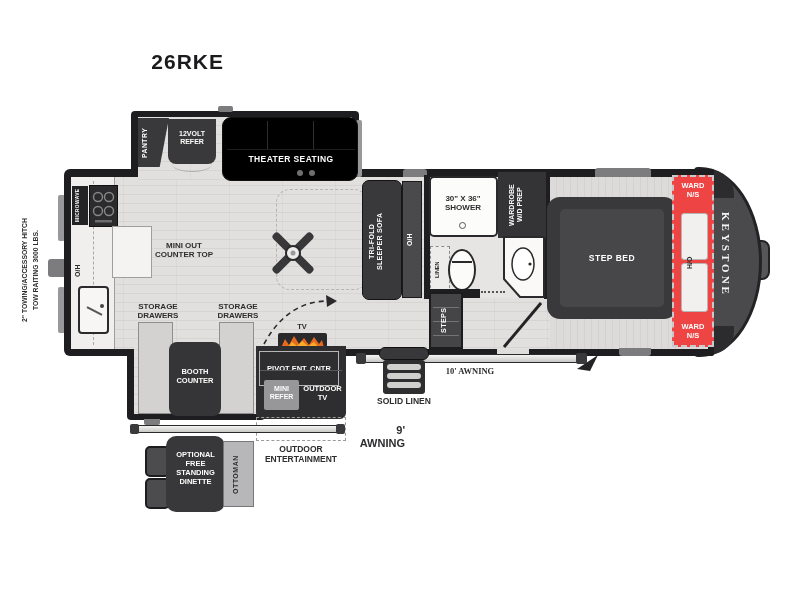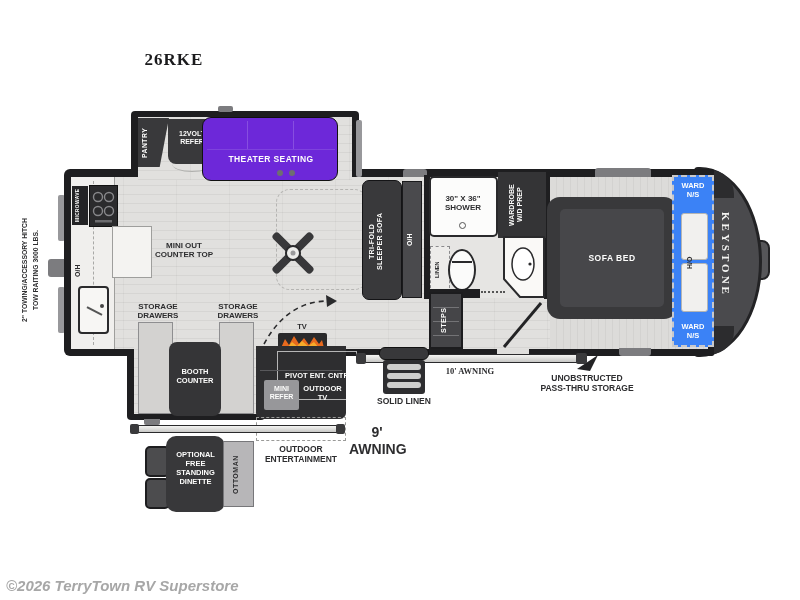--- a/index.html
+++ b/index.html
@@ -22,22 +22,21 @@
   .awnbar{background:linear-gradient(#f4f4f2,#c7c7c5);border:1.5px solid #2a2a2c;border-radius:4px;}
   .awncap{background:#3a3a3c;border-radius:2px;}
   .cab{background:#f1f0ee;border:1px solid #b5b5b3;border-radius:3px;}
   svg{display:block;}
 </style>
 </head>
 <body>
 
 <div id="canvas">
 
-  <div class="abs lbl" style="left:124px;top:50px;width:100px;font-size:17px;font-weight:600;letter-spacing:1px;text-align:center;color:#1b1b1d;font-family:Liberation Serif, serif;">26RKE</div>
-  <div class="abs" style="left:6px;top:577px;width:340px;font-size:15px;font-weight:700;font-style:italic;color:#a7a7a7;">©2026 TerryTown RV Superstore</div>
+  <div class="abs lbl" style="left:124px;top:50px;width:100px;font-size:21px;font-weight:600;letter-spacing:1px;text-align:right;color:#1b1b1d;">26RKE</div>
 
   <div class="abs vup lbl" style="left:20px;top:200px;width:32px;height:140px;font-size:6.8px;line-height:1.6;">2" TOWING/ACCESSORY HITCH
 TOW RAITING 3000 LBS.</div>
   <div class="abs" style="left:58px;top:195px;width:7px;height:46px;background:#98989b;border-radius:2px;"></div>
   <div class="abs" style="left:58px;top:287px;width:7px;height:46px;background:#98989b;border-radius:2px;"></div>
   <div class="abs" style="left:48px;top:259px;width:17px;height:18px;background:#7c7c7f;border-radius:3px 0 0 3px;"></div>
 
   <div class="abs" style="left:744px;top:240px;width:26px;height:40px;background:#565659;border:2px solid #232325;border-radius:0 8px 8px 0;"></div>
   <div class="abs" style="left:694px;top:167px;width:68px;height:190px;background:#4a4a4d;border:3px solid #232325;border-radius:4px 62px 62px 4px / 4px 95px 95px 4px;"></div>
   <div class="abs" style="left:698px;top:170px;width:36px;height:28px;background:#2c2c2e;border-radius:0 24px 0 14px;"></div>
@@ -88,21 +87,21 @@
 DRAWERS</div>
 
   <div class="abs furn" style="left:138px;top:118px;width:31px;height:49px;clip-path:polygon(0 0,100% 0,70% 100%,0 100%);">
     <div class="abs vup wlbl" style="left:3px;top:3px;width:12px;height:43px;font-size:6.8px;letter-spacing:.5px;">PANTRY</div>
   </div>
   <div class="abs furn" style="left:168px;top:119px;width:48px;height:45px;border-radius:0 0 8px 8px;">
     <div class="abs wlbl pre" style="left:0;top:11px;width:48px;font-size:7px;">12VOLT
 REFER</div>
   </div>
   <div class="abs" style="left:172px;top:156px;width:40px;height:16px;border-bottom:1.5px solid #b0b0ae;border-radius:50%;"></div>
-  <div class="abs" style="left:202px;top:117px;width:136px;height:64px;background:#6d28d9;border:1px solid #111;border-radius:9px;">
+  <div class="abs" style="left:222px;top:117px;width:136px;height:64px;background:#000000;border:1px solid #111;border-radius:9px;">
     <div class="abs" style="left:44px;top:3px;width:1px;height:28px;background:rgba(255,255,255,.18);"></div>
     <div class="abs" style="left:90px;top:3px;width:1px;height:28px;background:rgba(255,255,255,.18);"></div>
     <div class="abs" style="left:4px;top:31px;width:128px;height:1px;background:rgba(255,255,255,.12);"></div>
     <div class="abs wlbl" style="left:0;top:36px;width:136px;font-size:8.5px;letter-spacing:.4px;">THEATER SEATING</div>
     <div class="abs" style="left:74px;top:52px;width:6px;height:6px;border-radius:50%;background:#6e6e71;"></div>
     <div class="abs" style="left:86px;top:52px;width:6px;height:6px;border-radius:50%;background:#6e6e71;"></div>
   </div>
 
   <div class="abs" style="left:276px;top:189px;width:92px;height:101px;border:1.5px dashed #b5b4b2;border-radius:14px;"></div>
   <div class="abs" style="left:263px;top:223px;width:60px;height:60px;">
@@ -156,23 +155,23 @@
   <div class="abs" style="left:429px;top:292px;width:34px;height:57px;background:#454548;border:2px solid #1c1c1e;">
     <div class="abs" style="left:2px;top:13px;width:26px;height:1px;background:rgba(255,255,255,.25);"></div>
     <div class="abs" style="left:2px;top:27px;width:26px;height:1px;background:rgba(255,255,255,.25);"></div>
     <div class="abs" style="left:2px;top:41px;width:26px;height:1px;background:rgba(255,255,255,.25);"></div>
     <div class="abs vup wlbl" style="left:9px;top:5px;width:12px;height:43px;font-size:7px;letter-spacing:.5px;">STEPS</div>
   </div>
   <div class="abs" style="left:497px;top:349px;width:32px;height:8px;background:#dfdedc;"></div>
 
   <div class="abs furn" style="left:547px;top:197px;width:130px;height:122px;border-radius:13px;">
     <div class="abs" style="left:13px;top:12px;width:104px;height:98px;background:#47474a;border-radius:5px;"></div>
-    <div class="abs wlbl" style="left:0;top:56px;width:130px;font-size:8.5px;letter-spacing:.5px;">SOFA BED</div>
-  </div>
-  <div class="abs" style="left:672px;top:175px;width:42px;height:172px;background:#3b82f6;border:2px dashed #c9c9cb;">
+    <div class="abs wlbl" style="left:0;top:56px;width:130px;font-size:8.5px;letter-spacing:.5px;">STEP BED</div>
+  </div>
+  <div class="abs" style="left:672px;top:175px;width:42px;height:172px;background:#ef4444;border:2px dashed #c9c9cb;">
     <div class="abs wlbl pre" style="left:0;top:4px;width:38px;font-size:7.5px;">WARD
 N/S</div>
     <div class="abs wlbl pre" style="left:0;top:145px;width:38px;font-size:7.5px;">WARD
 N/S</div>
     <div class="abs cab" style="left:7px;top:36px;width:27px;height:47px;"></div>
     <div class="abs cab" style="left:7px;top:86px;width:27px;height:49px;"></div>
     <div class="abs vup lbl" style="left:12px;top:70px;width:16px;height:32px;font-size:7px;">H/O</div>
   </div>
 
   <div class="abs" style="left:138px;top:322px;width:35px;height:92px;background:#d3d2d0;border:1px solid #8e8e90;"></div>
@@ -183,21 +182,21 @@
   </div>
 
   <div class="abs lbl" style="left:289px;top:323px;width:26px;font-size:7.5px;">TV</div>
   <div class="abs" style="left:278px;top:333px;width:49px;height:17px;background:#2a2a2c;border-radius:2px;">
     <svg width="49" height="17" viewBox="0 0 49 17" style="position:absolute;left:0;top:0;">
       <path d="M3 15 L7 6 L11 12 L16 3 L21 11 L26 5 L31 12 L36 4 L41 11 L44 7 L46 15 Z" fill="#e86a1e"></path>
       <path d="M9 15 L14 9 L19 13 L24 8 L30 13 L36 9 L41 15 Z" fill="#f7b32b" opacity=".9"></path>
     </svg>
   </div>
   <div class="abs" style="left:256px;top:346px;width:90px;height:73px;background:#2e2e30;border-radius:0 0 6px 6px;">
-    <div class="abs wlbl" style="left:21px;top:5px;width:80px;font-size:7.5px;border:1px solid rgba(255,255,255,.65);padding:19px 0;">PIVOT ENT. CNTR</div>
+    <div class="abs wlbl" style="left:3px;top:5px;width:80px;font-size:7.5px;border:1px solid rgba(255,255,255,.65);padding:12px 0;">PIVOT ENT. CNTR</div>
     <div class="abs" style="left:4px;top:24px;width:82px;height:1px;background:#59595c;"></div>
     <div class="abs" style="left:8px;top:34px;width:35px;height:30px;background:#97979a;border-radius:2px;">
       <div class="abs wlbl pre" style="left:0;top:5px;width:35px;font-size:7px;">MINI
 REFER</div>
     </div>
     <div class="abs wlbl pre" style="left:45px;top:38px;width:43px;font-size:7.5px;">OUTDOOR
 TV</div>
   </div>
   <div class="abs" style="left:256px;top:417px;width:90px;height:24px;border:1.5px dashed #9a9a98;"></div>
   <div class="abs lbl pre" style="left:258px;top:444px;width:86px;font-size:8.5px;">OUTDOOR
@@ -209,27 +208,25 @@
   <div class="abs lbl" style="left:437px;top:366px;width:66px;font-size:8.5px;font-family:Liberation Serif, serif;">10' AWNING</div>
 
   <div class="abs" style="left:379px;top:347px;width:50px;height:13px;background:#38383a;border:1px solid #111;border-radius:6px;"></div>
   <div class="abs" style="left:383px;top:360px;width:42px;height:34px;background:#2e2e30;border-radius:3px;">
     <div class="abs" style="left:4px;top:4px;width:34px;height:6px;background:#cfcfcd;border-radius:3px;"></div>
     <div class="abs" style="left:4px;top:13px;width:34px;height:6px;background:#cfcfcd;border-radius:3px;"></div>
     <div class="abs" style="left:4px;top:22px;width:34px;height:6px;background:#cfcfcd;border-radius:3px;"></div>
   </div>
   <div class="abs lbl" style="left:370px;top:396px;width:68px;font-size:8.5px;">SOLID LINEN</div>
 
-  <div class="abs lbl pre" style="left:530px;top:373px;width:114px;font-size:8.5px;">UNOBSTRUCTED
-PASS-THRU STORAGE</div>
 
   <div class="abs awnbar" style="left:131px;top:425px;width:214px;height:8px;"></div>
   <div class="abs awncap" style="left:130px;top:424px;width:9px;height:10px;"></div>
   <div class="abs awncap" style="left:336px;top:424px;width:9px;height:10px;"></div>
-  <div class="abs lbl" style="left:349px;top:424px;width:56px;font-size:14px;text-align:center;">9' AWNING</div>
+  <div class="abs lbl" style="left:349px;top:424px;width:56px;font-size:11px;text-align:right;">9' AWNING</div>
 
   <div class="abs" style="left:145px;top:446px;width:25px;height:31px;background:#4c4c4e;border:2px solid #1d1d1f;border-radius:5px;"></div>
   <div class="abs" style="left:145px;top:478px;width:25px;height:31px;background:#4c4c4e;border:2px solid #1d1d1f;border-radius:5px;"></div>
   <div class="abs" style="left:166px;top:436px;width:59px;height:76px;background:#38383a;border-radius:10px;">
     <div class="abs wlbl pre" style="left:0;top:14px;width:59px;font-size:7.5px;">OPTIONAL
 FREE
 STANDING
 DINETTE</div>
   </div>
   <div class="abs" style="left:223px;top:441px;width:31px;height:66px;background:#b7b6b8;border:1px solid #77777a;">

